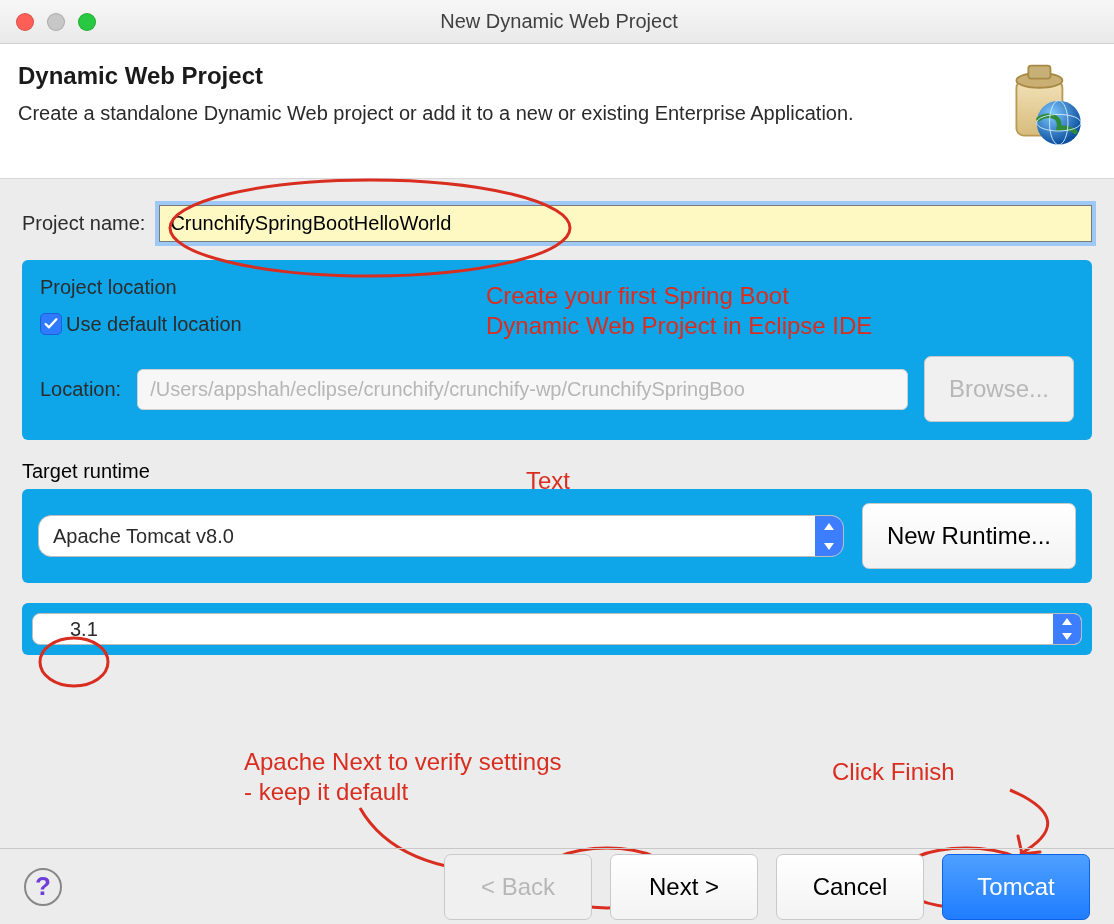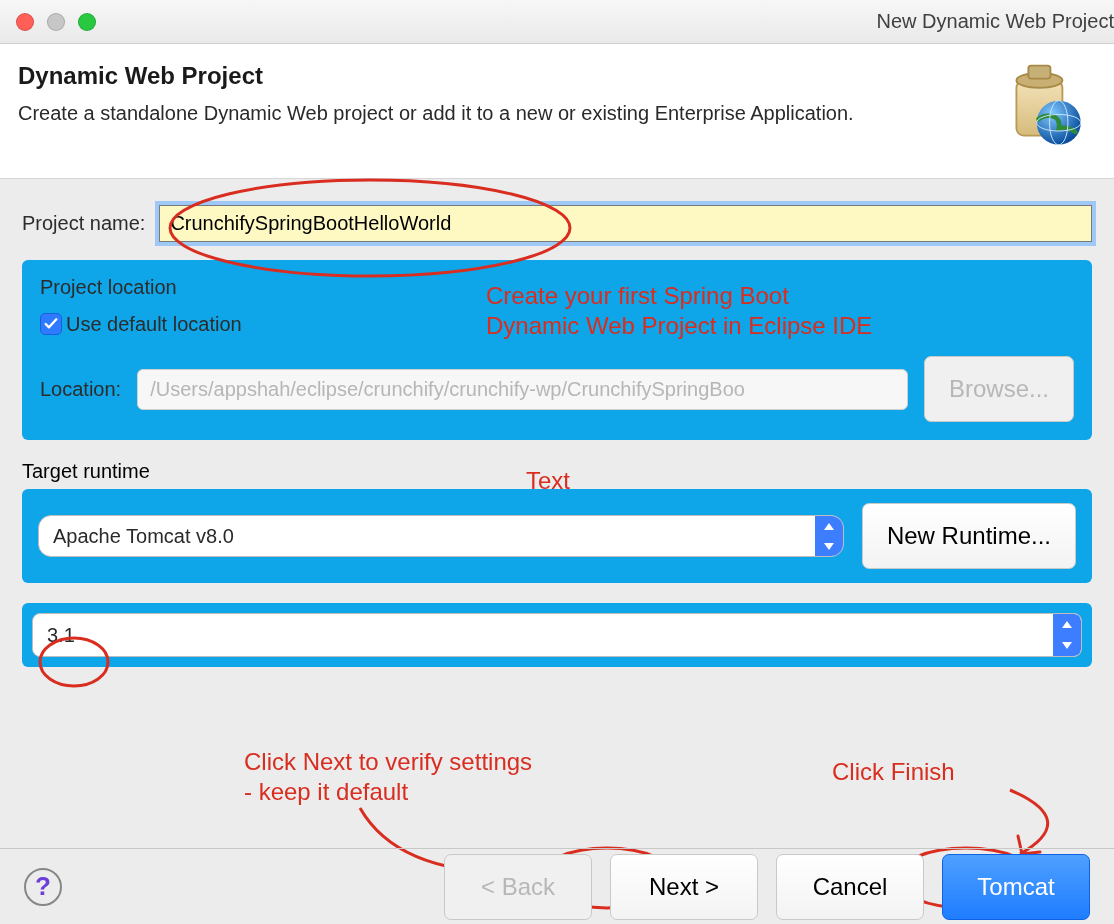--- a/index.html
+++ b/index.html
@@ -22,21 +22,21 @@
   border-bottom: 1px solid #cfcfcf;
 }
 .traffic { display: flex; gap: 13px; padding-left: 16px; }
 .tl-btn { width: 18px; height: 18px; border-radius: 50%; border: 1px solid rgba(0,0,0,.15); }
 .tl-close { background: #ff5f57; }
 .tl-min   { background: #c7c7c7; }
 .tl-zoom  { background: #28c940; }
 .titlebar-title {
   position: absolute;
   left: 4px; right: 0;
-  text-align: right;
+  text-align: center;
   font-size: 20px;
   color: #404040;
   pointer-events: none;
 }
 
 
 .header-pane {
   background: #fff;
   padding: 18px 24px 20px 18px;
   display: flex;
@@ -131,21 +131,21 @@
   border-top-right-radius: 6px;
   border-bottom-right-radius: 6px;
 }
 .combo-arrows span {
   flex: 1; display: flex; align-items: center; justify-content: center;
 }
 .combo-arrows svg { width: 10px; height: 7px; fill: #fff; }
 
 
 .dwmv-title { font-size: 20px; margin: 14px 0 6px 0; }
-.dwmv-combo { height: 44px; border-radius: 8px; }
+.dwmv-combo { height: 32px; border-radius: 8px; padding-left: 23px; }
 
 
 .annot {
   position: absolute;
   font-family: "Helvetica Neue", Arial, sans-serif;
   font-size: 24px;
   font-weight: 500;
   color: #d92d20;
   line-height: 1.3;
   pointer-events: none;
@@ -294,21 +294,21 @@
           </span>
       </span>
     </div>
   </div>
 
 </div>
 
 <div class="annot" style="left:486px; top:280px;">Create your first Spring Boot</div>
 <div class="annot" style="left:486px; top:310px;">Dynamic Web Project in Eclipse IDE</div>
 <div class="annot" style="left:526px; top:465px;">Text</div>
-<div class="annot" style="left:244px; top:746px;">Click Next to verify settings</div>
+<div class="annot" style="left:244px; top:746px;">Apache Next to verify settings</div>
 <div class="annot" style="left:244px; top:776px;">- keep it default</div>
 <div class="annot" style="left:832px; top:756px;">Click Finish</div>
 
 <svg class="svg-annot">
   <ellipse cx="370" cy="228" rx="200" ry="48"></ellipse>
   <ellipse cx="74" cy="662" rx="34" ry="24"></ellipse>
   <ellipse cx="607" cy="878" rx="68" ry="30"></ellipse>
   <ellipse cx="966" cy="878" rx="70" ry="30"></ellipse>
 
   <path d="M360 808 q40 70 170 64"></path>

